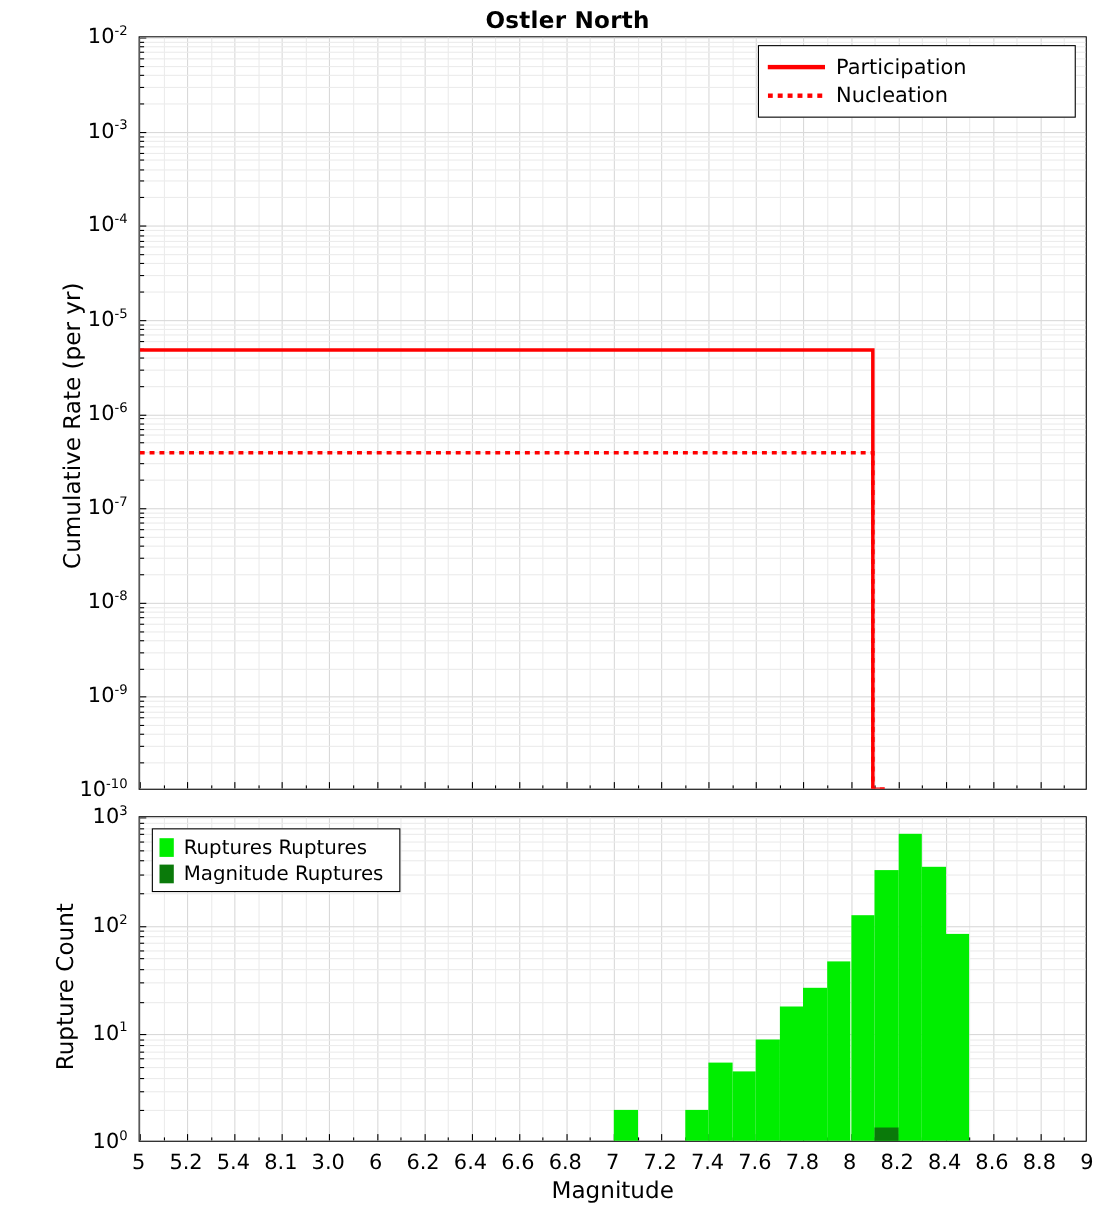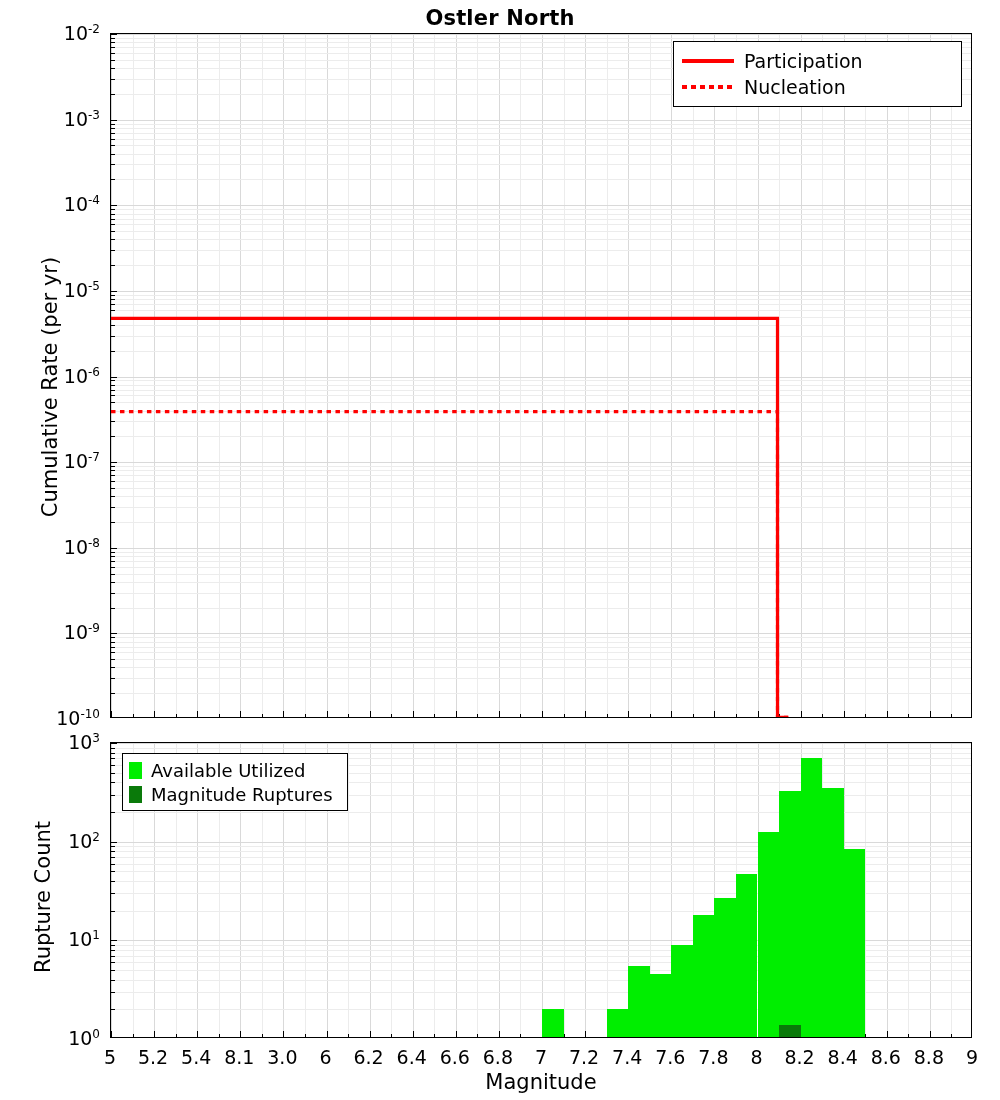--- a/index.html
+++ b/index.html
@@ -9,21 +9,21 @@
   }
   body {
     width: 1000px;
     height: 1100px;
     font-family: "DejaVu Sans", sans-serif;
     position: relative;
     overflow: hidden;
   }
   .figure {
     position: absolute;
-    left: 0; top: 0;
+    left: 16px; top: 0;
     width: 892px;
     height: 1100px;
     border-radius: 30px;
   }
 
   
   .fig-title {
     position: absolute;
     left: 0; top: 6px;
     width: 1000px;
@@ -655,21 +655,21 @@
       <div class="xlabel-tick" style="left: 972px; top: 1046px;">9</div>
     </div>
 
   <div class="ytitle" style="left:-72px; top:885px; width:230px; text-align:center; transform:rotate(-90deg);">Rupture Count</div>
 
   <div class="xtitle" style="left:110px; top:1070px; width:862px;">Magnitude</div>
 
   <div class="legend" id="legend-bottom">
     <div class="legend-row">
       <span class="legend-swatch" style="background:#00ee00;"></span>
-      <span class="legend-text">Available Utilized</span>
+      <span class="legend-text">Ruptures Ruptures</span>
     </div>
     <div class="legend-row">
       <span class="legend-swatch" style="background:#0a7a0a;"></span>
       <span class="legend-text">Magnitude Ruptures</span>
     </div>
   </div>
 
 </div>
 
 </body></html>

